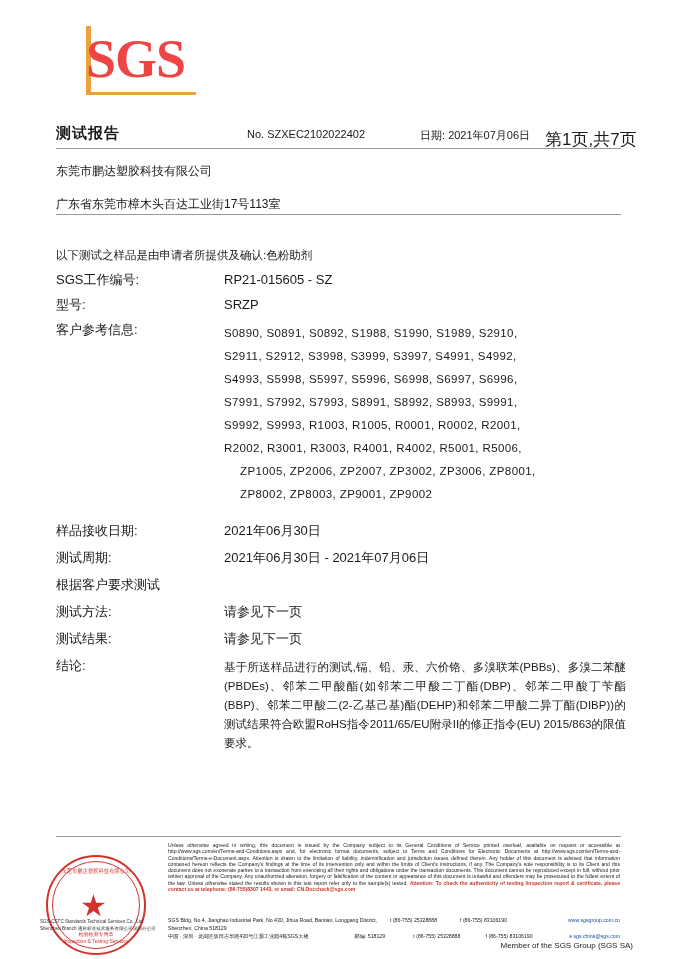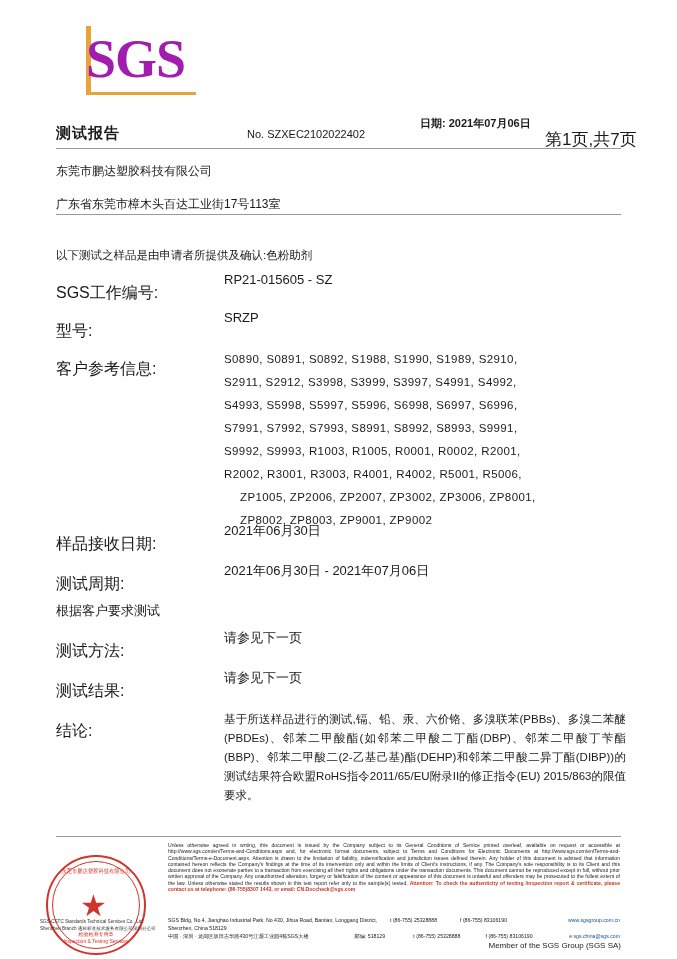--- a/index.html
+++ b/index.html
@@ -27,21 +27,21 @@
     left: 86px;
     top: 30px;
     width: 180px;
     height: 62px;
   }
   .logo-text {
     font-family: "Liberation Serif", serif;
     font-weight: bold;
     font-size: 54px;
     letter-spacing: -1px;
-    color: #a21caf;
+    color: #ef4444;
     line-height: 58px;
   }
   .logo-bar {
     position: absolute;
     left: 86px;
     top: 26px;
     width: 5px;
     height: 66px;
     background: #e8a33d;
   }
@@ -65,23 +65,22 @@
   .report-no {
     position: absolute;
     left: 228px;
     top: 128px;
     font-size: 11px;
     padding-left: 19px;
   }
   .report-date {
     position: absolute;
     left: 420px;
-    top: 116px;
+    top: 128px;
     font-size: 11px;
-    font-weight: bold;
   }
   .report-page {
     position: absolute;
     left: 545px;
     top: 128px;
     font-size: 17px;
   }
   .hr-main {
     position: absolute;
     left: 56px;
@@ -127,23 +126,22 @@
     width: 570px;
   }
   .field-row {
     display: flex;
     align-items: flex-start;
     margin-bottom: 9px;
   }
   .field-label {
     width: 168px;
     flex: 0 0 168px;
-    font-size: 16px;
+    font-size: 13px;
     line-height: 16px;
-    margin-top: 13px;
   }
   .field-value {
     flex: 1;
     font-size: 13px;
     line-height: 16px;
   }
   .ref-lines {
     flex: 1;
   }
   .ref-line {
@@ -267,21 +265,21 @@
     color: #222;
   }
   .addr-block .row { display: flex; }
   .addr-block .a1 { width: 222px; }
   .addr-block .a2 { width: 70px; }
   .addr-block .a3 { width: 86px; }
   .addr-block .a4 { width: 74px; text-align: right; color: #1a4fa0; }
   .addr-block .link { color: #1a4fa0; }
   .member-line {
     position: absolute;
-    right: 56px;
+    right: 44px;
     bottom: 9px;
     font-size: 8px;
     color: #222;
     text-align: center;
   }
 </style>
 </head>
 <body>
 
 <div class="page">

